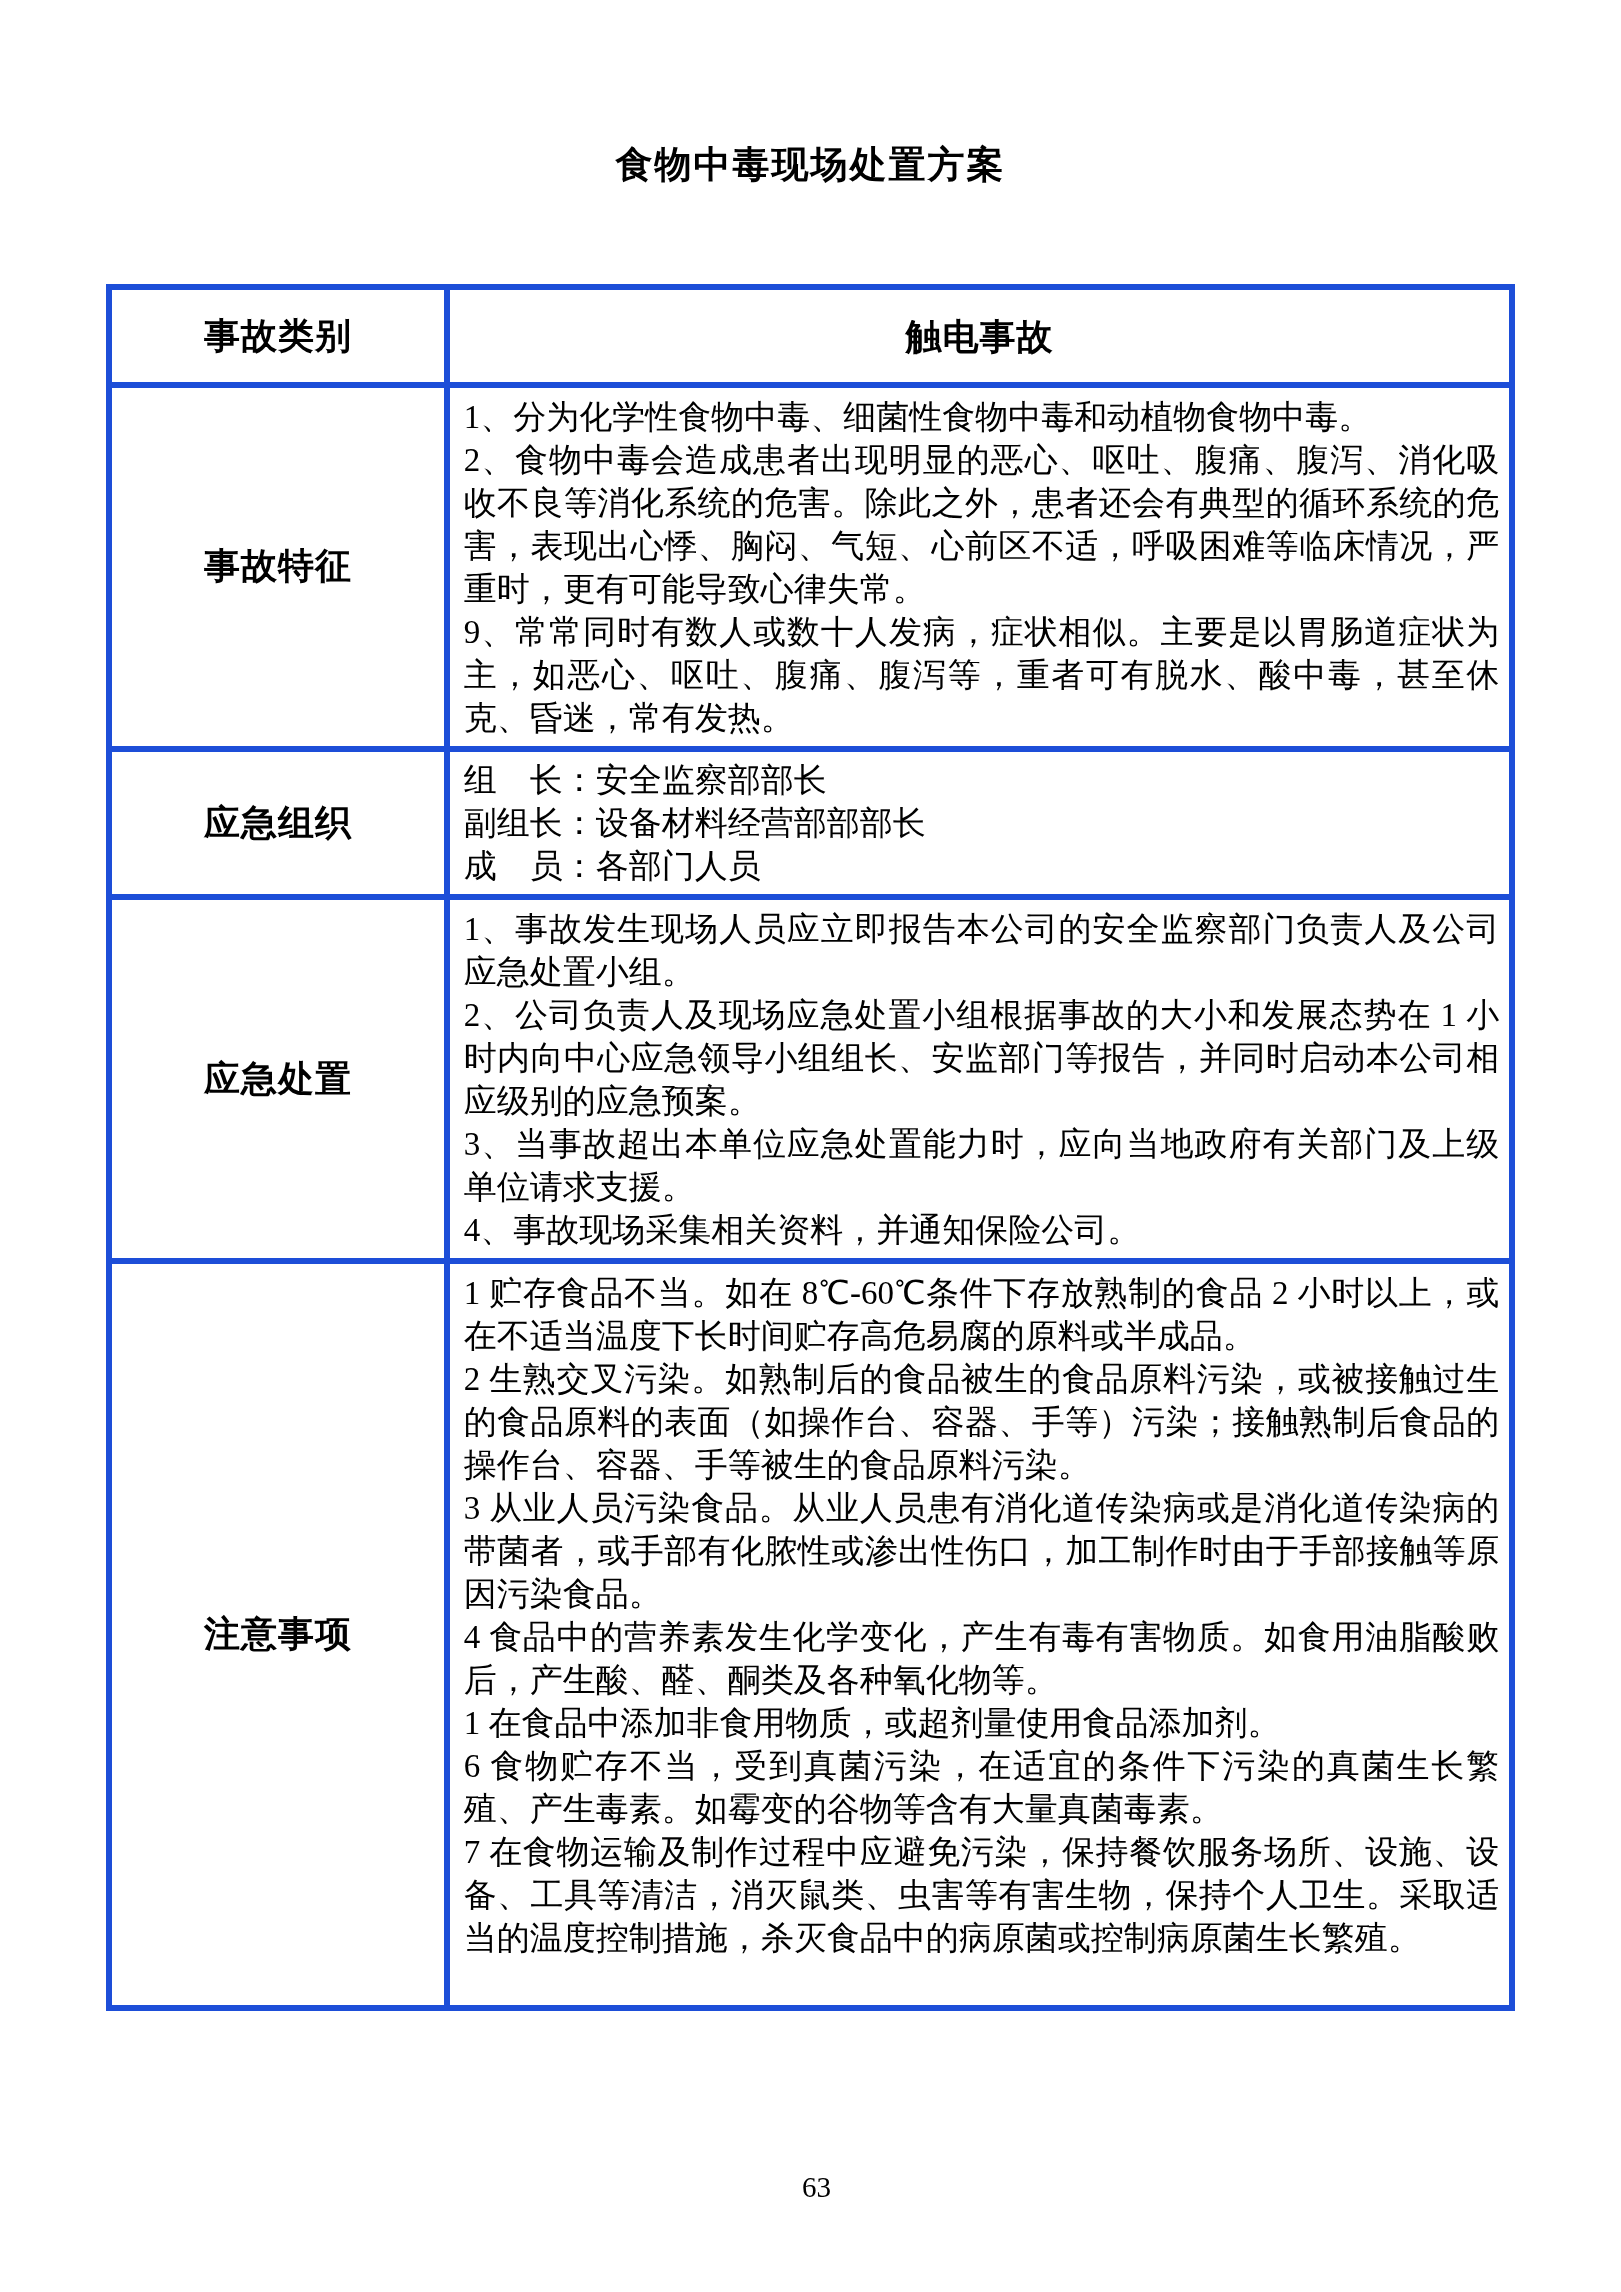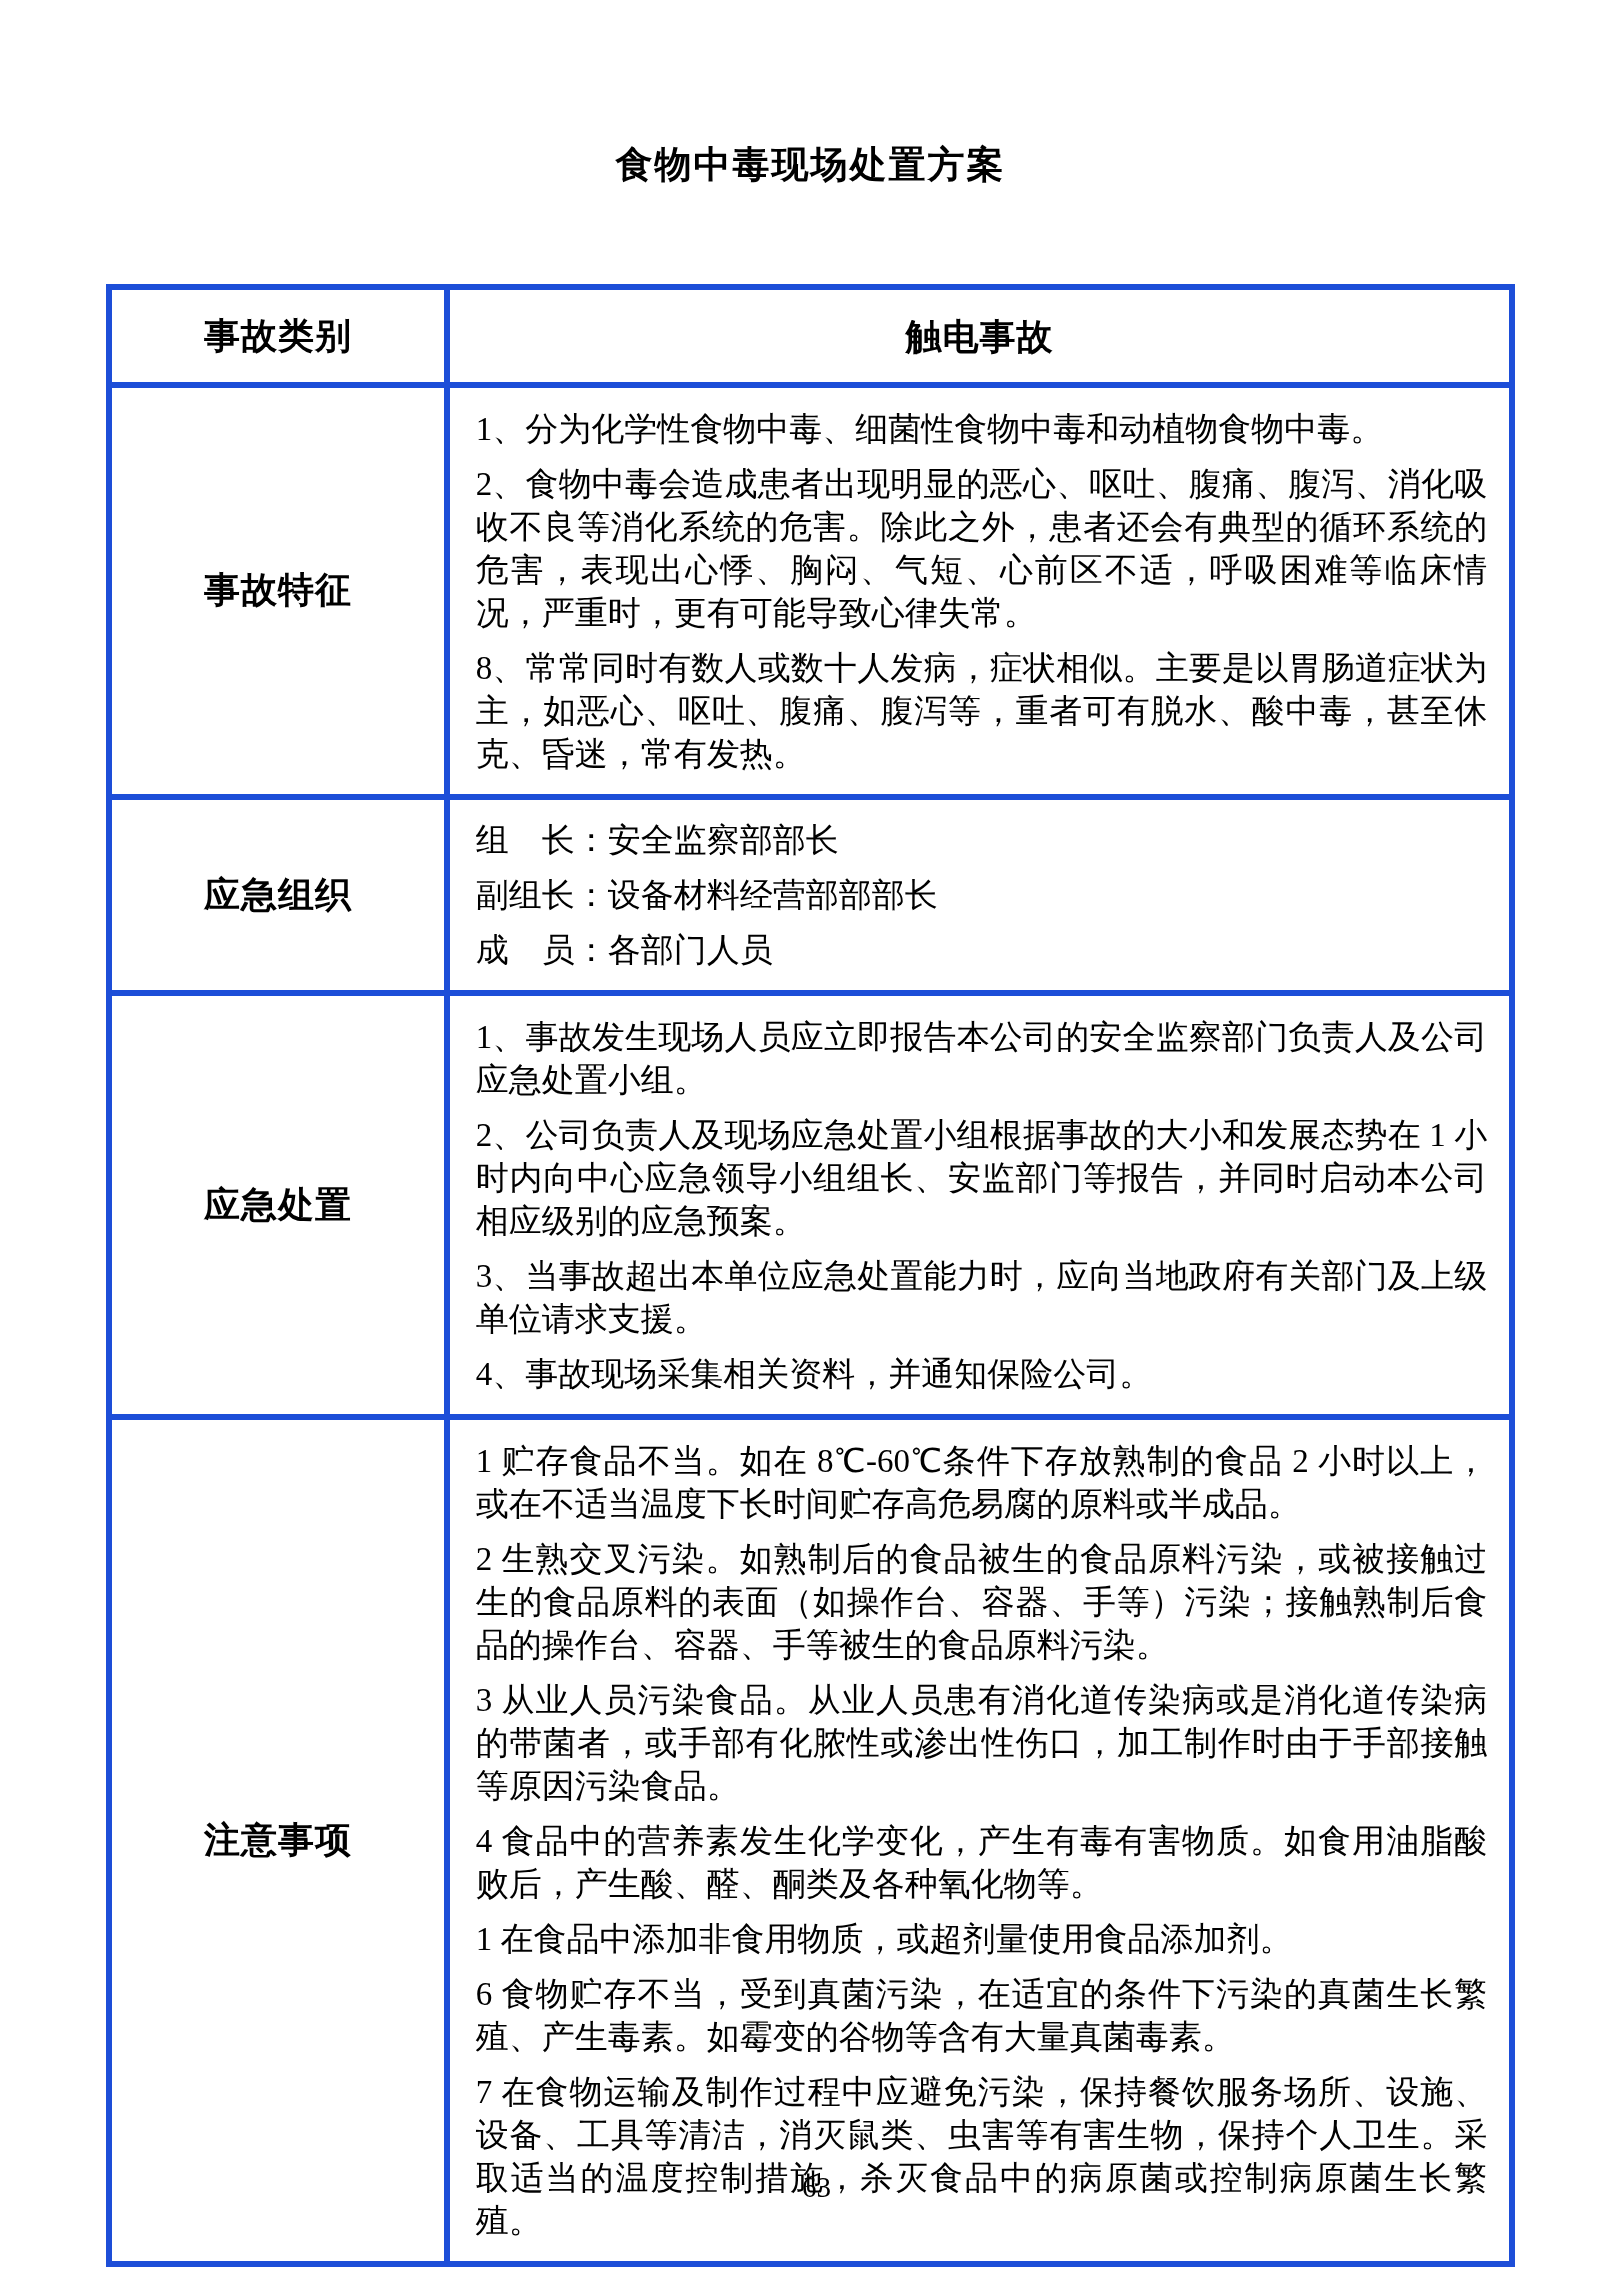--- a/index.html
+++ b/index.html
@@ -53,21 +53,21 @@
   }
   .content-cell.center-text {
     text-align: center;
     vertical-align: middle;
     font-family: "Liberation Sans", sans-serif;
     font-weight: bold;
     font-size: 36px;
     letter-spacing: 1px;
     padding: 16px;
   }
-  .content-cell p { margin: 12px; }
+  .content-cell p { margin: 0; }
   tr.header-row td   { height: 98px; }
   tr.features-row td { height: 345px; }
   tr.org-row td      { height: 131px; border-radius: 13px; }
   tr.response-row td { height: 357px; }
   tr.notes-row td    { height: 747px; }
   .page-number {
     position: absolute;
     bottom: 76px;
     left: 6px;
     width: 100%;
@@ -93,21 +93,21 @@
         <tr class="header-row">
       <td class="label-cell">事故类别</td>
       <td class="content-cell center-text">触电事故</td>
     </tr>
 
     <tr class="features-row">
       <td class="label-cell">事故特征</td>
       <td class="content-cell">
         <p>1、分为化学性食物中毒、细菌性食物中毒和动植物食物中毒。</p>
         <p>2、食物中毒会造成患者出现明显的恶心、呕吐、腹痛、腹泻、消化吸收不良等消化系统的危害。除此之外，患者还会有典型的循环系统的危害，表现出心悸、胸闷、气短、心前区不适，呼吸困难等临床情况，严重时，更有可能导致心律失常。</p>
-        <p>8、常常同时有数人或数十人发病，症状相似。主要是以胃肠道症状为主，如恶心、呕吐、腹痛、腹泻等，重者可有脱水、酸中毒，甚至休克、昏迷，常有发热。</p>
+        <p>9、常常同时有数人或数十人发病，症状相似。主要是以胃肠道症状为主，如恶心、呕吐、腹痛、腹泻等，重者可有脱水、酸中毒，甚至休克、昏迷，常有发热。</p>
       </td>
     </tr>
 
     <tr class="org-row">
       <td class="label-cell">应急组织</td>
       <td class="content-cell">
         <p>组　长：安全监察部部长</p>
         <p>副组长：设备材料经营部部部长</p>
         <p>成　员：各部门人员</p>
       </td>

